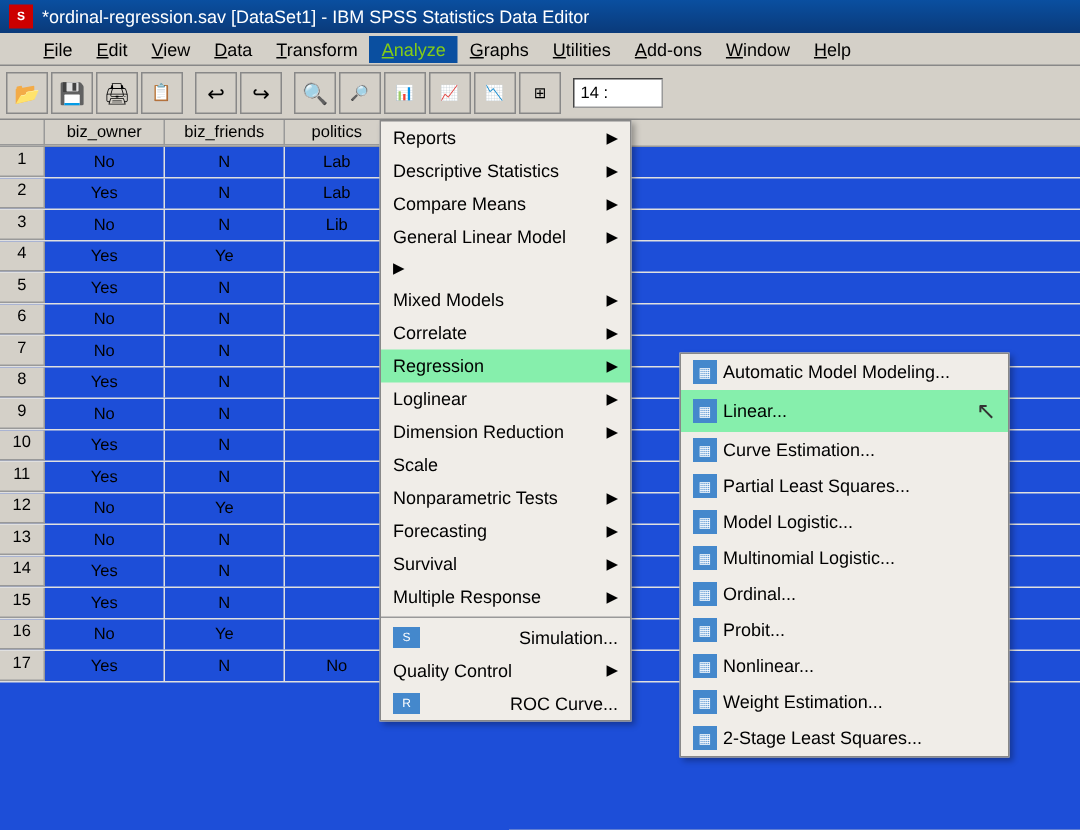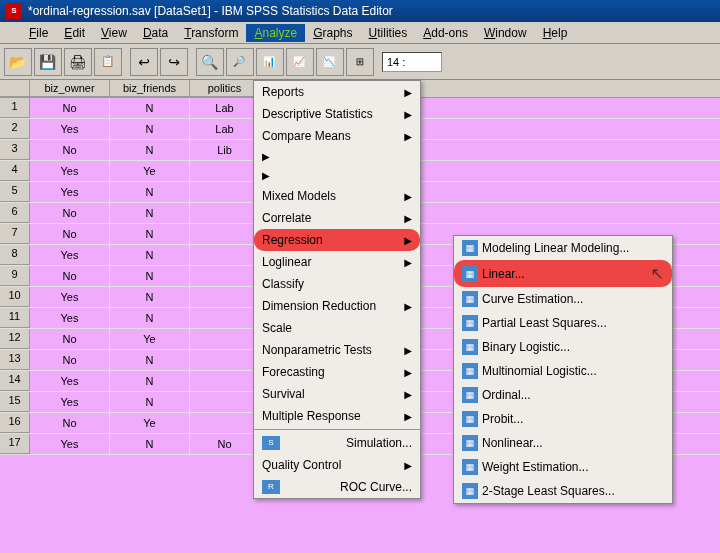--- a/index.html
+++ b/index.html
@@ -66,21 +66,21 @@
     #main-area {
       display: flex;
       height: calc(553px - 80px);
       position: relative;
     }
 
     
     #data-grid {
       flex: 1;
       overflow: hidden;
-      background: #f0abfc;
+      background: #1d4ed8;
     }
 
     .grid-header-row {
       display: flex;
       background: #d4d0c8;
       border-bottom: 1px solid #999;
     }
     .row-num-cell {
       width: 30px; min-width: 30px;
       background: #d4d0c8;
@@ -146,21 +146,21 @@
 
     .dropdown-item {
       padding: 4px 8px;
       cursor: pointer;
       display: flex;
       align-items: center;
       justify-content: space-between;
       font-size: 12px;
       white-space: nowrap;
     }
-    .dropdown-item.highlighted { background: #ef4444; color: black; border-radius: 10px; }
+    .dropdown-item.highlighted { background: #86efac; color: black; }
     .dropdown-sep {
       border-top: 1px solid #999;
       margin: 2px 0;
     }
     .dropdown-arrow { font-size: 10px; }
 
     .sub-item-with-icon {
       display: flex; align-items: center;
     }
     .menu-icon-img {
@@ -375,20 +375,21 @@
     </div>
     <div class="dropdown-item">
       <span>Descriptive Statistics</span>
       <span class="dropdown-arrow">▶</span>
     </div>
     <div class="dropdown-item">
       <span>Compare Means</span>
       <span class="dropdown-arrow">▶</span>
     </div>
     <div class="dropdown-item">
+      <span>General Linear Model</span>
       <span class="dropdown-arrow">▶</span>
     </div>
     <div class="dropdown-item">
       <span class="dropdown-arrow">▶</span>
     </div>
     <div class="dropdown-item">
       <span>Mixed Models</span>
       <span class="dropdown-arrow">▶</span>
     </div>
     <div class="dropdown-item">
@@ -397,23 +398,20 @@
     </div>
     <div class="dropdown-item highlighted">
       <span>Regression</span>
       <span class="dropdown-arrow">▶</span>
     </div>
     <div class="dropdown-item">
       <span>Loglinear</span>
       <span class="dropdown-arrow">▶</span>
     </div>
     <div class="dropdown-item">
-      <span>Classify</span>
-    </div>
-    <div class="dropdown-item">
       <span>Dimension Reduction</span>
       <span class="dropdown-arrow">▶</span>
     </div>
     <div class="dropdown-item">
       <span>Scale</span>
     </div>
     <div class="dropdown-item">
       <span>Nonparametric Tests</span>
       <span class="dropdown-arrow">▶</span>
     </div>
@@ -441,21 +439,21 @@
     <div class="dropdown-item">
       <span style="display:inline-block;width:18px;height:14px;background:#4488cc;margin-right:4px;font-size:8px;color:white;text-align:center;line-height:14px;">R</span>
       <span>ROC Curve...</span>
     </div>
   </div>
 
   <div id="regression-submenu" style="top: 155px; left: 453px;">
     <div class="dropdown-item">
       <div class="sub-item-with-icon">
         <span class="menu-icon-img">▦</span>
-        <span>Modeling Linear Modeling...</span>
+        <span>Automatic Model Modeling...</span>
       </div>
     </div>
     <div class="dropdown-item highlighted" style="position:relative;">
       <div class="sub-item-with-icon">
         <span class="menu-icon-img">▦</span>
         <span>Linear...</span>
       </div>
       <span style="font-size:16px;color:#333;margin-left:20px;">↖</span>
     </div>
     <div class="dropdown-item">
@@ -466,21 +464,21 @@
     </div>
     <div class="dropdown-item">
       <div class="sub-item-with-icon">
         <span class="menu-icon-img">▦</span>
         <span>Partial Least Squares...</span>
       </div>
     </div>
     <div class="dropdown-item">
       <div class="sub-item-with-icon">
         <span class="menu-icon-img">▦</span>
-        <span>Binary Logistic...</span>
+        <span>Model Logistic...</span>
       </div>
     </div>
     <div class="dropdown-item">
       <div class="sub-item-with-icon">
         <span class="menu-icon-img">▦</span>
         <span>Multinomial Logistic...</span>
       </div>
     </div>
     <div class="dropdown-item">
       <div class="sub-item-with-icon">

